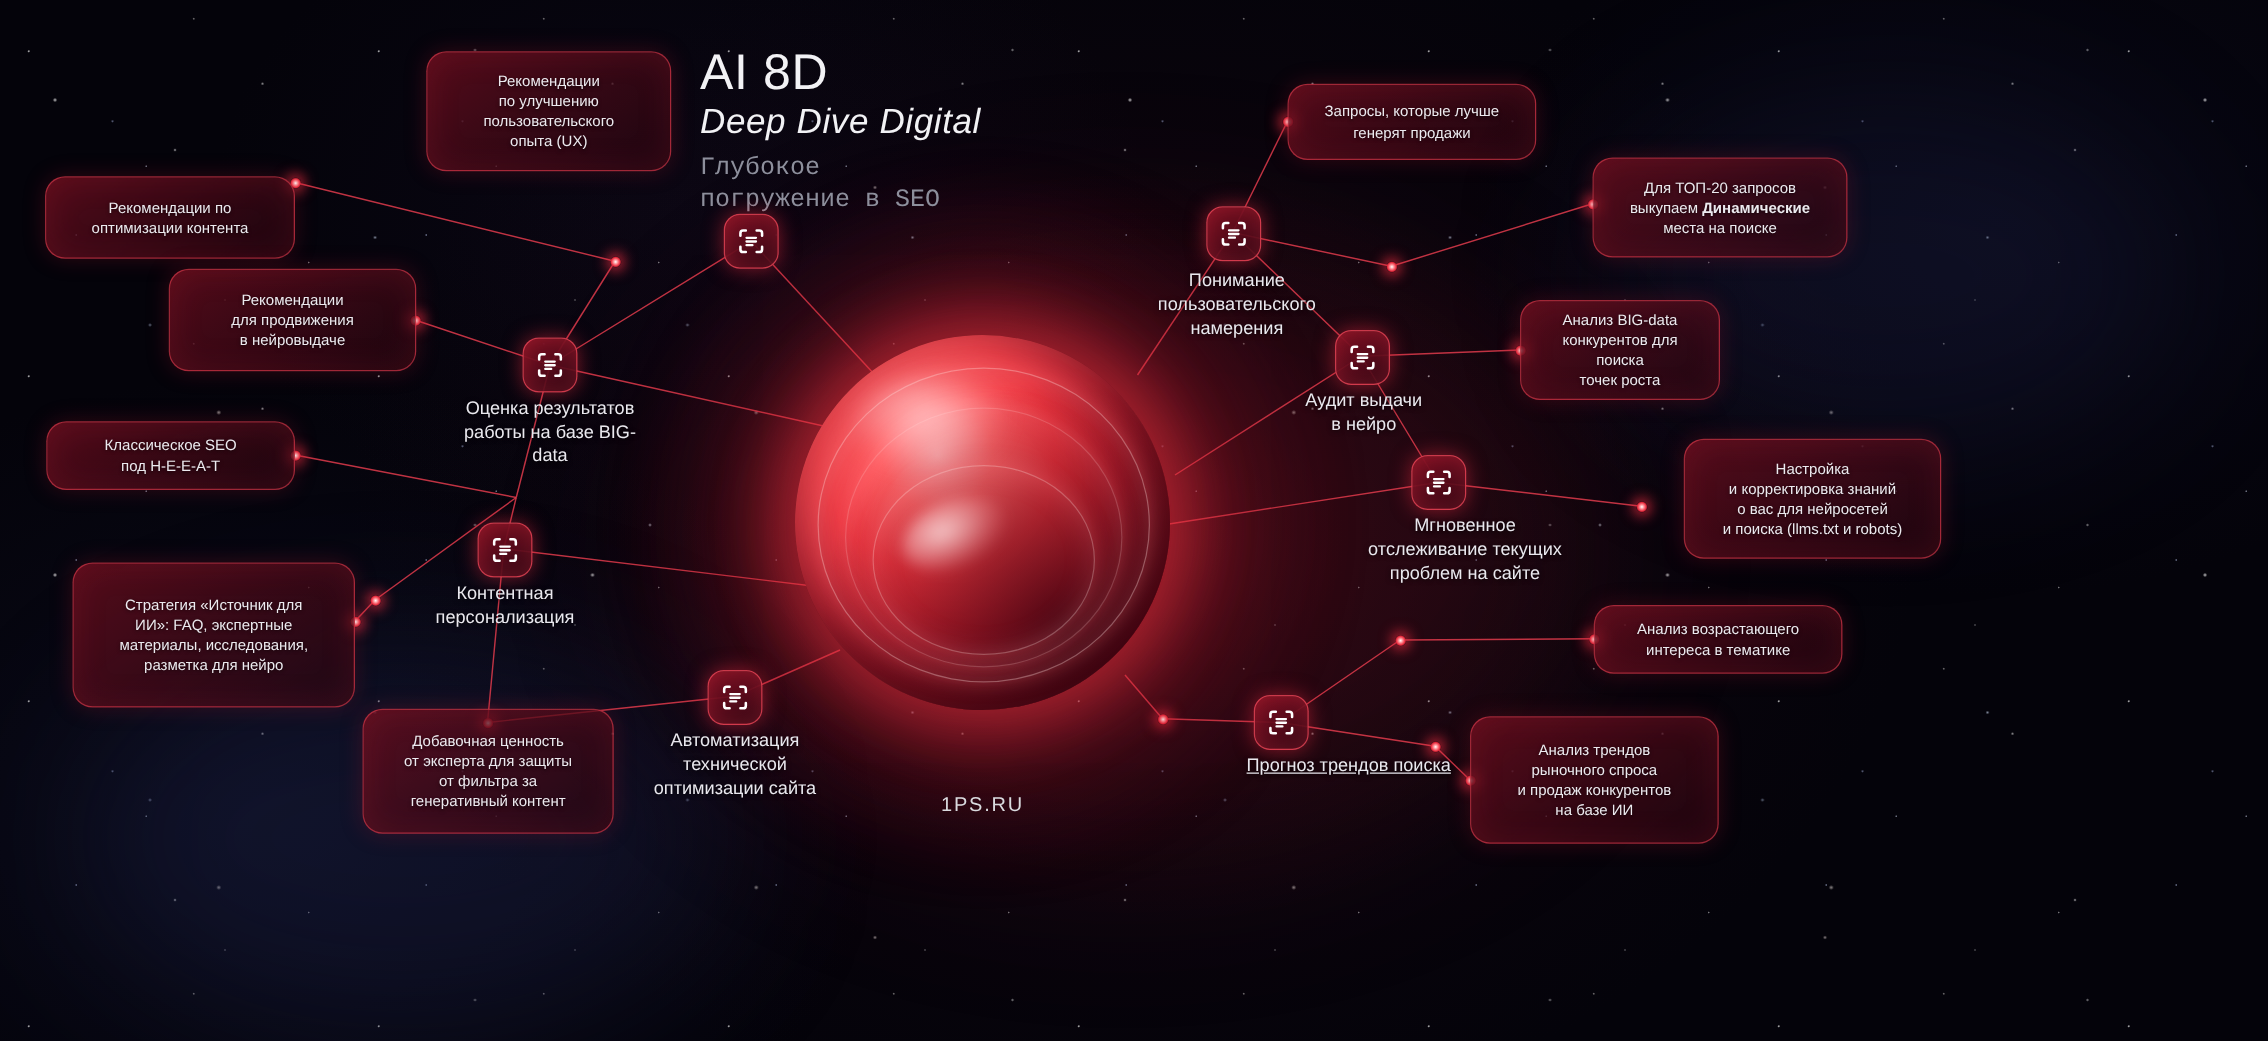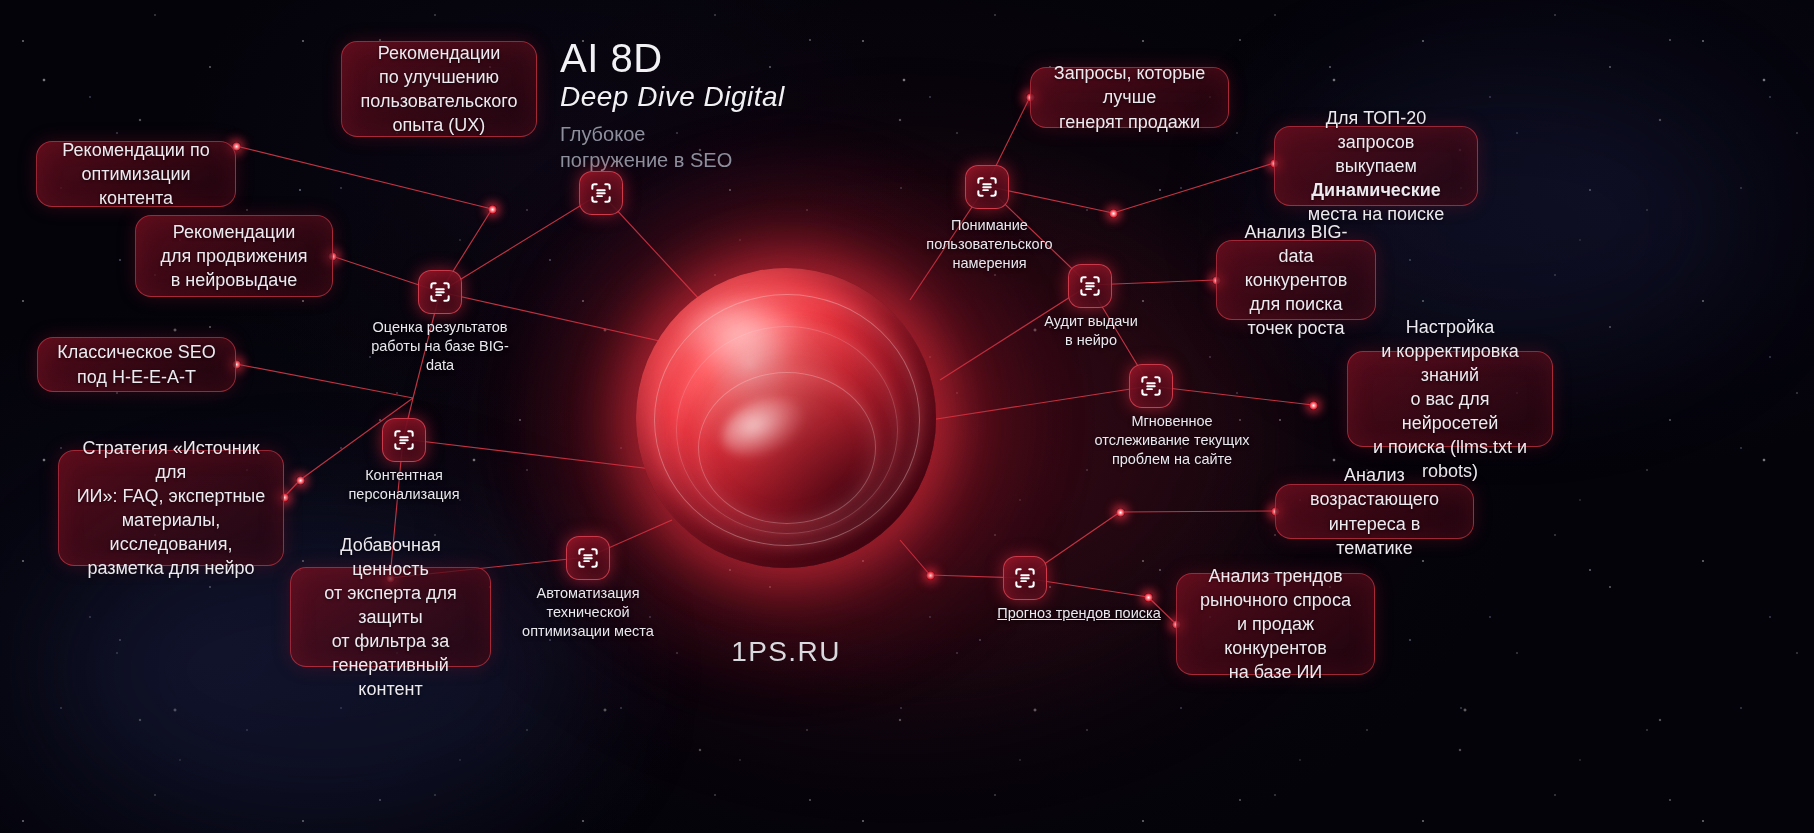--- a/index.html
+++ b/index.html
@@ -101,31 +101,31 @@
   .dot{position:absolute;width:9px;height:9px;margin:-4.5px 0 0 -4.5px;border-radius:50%;
     background:radial-gradient(circle,#fff 0%,#ff8a90 28%,#e8293c 55%,rgba(200,20,40,0) 76%);
     box-shadow:0 0 10px 3px rgba(240,45,65,0.75);}
 
   
   #title{position:absolute;left:560px;top:36px;width:500px;text-align:left;}
   #title .t1{font-size:40px;color:#f2f2f5;letter-spacing:.5px;line-height:1.12;font-weight:400;}
   #title .t2{font-size:28px;color:#f2f2f5;letter-spacing:.5px;line-height:1.12;font-weight:400;font-style:italic;}
   #title .sub{margin-top:10px;font-size:20px;color:#8d8f9c;line-height:1.28;font-weight:400;}
   #brand{position:absolute;left:636px;top:636px;width:300px;text-align:center;
-    font-size:28px;color:#d9dade;letter-spacing:1.4px;}
+    font-size:16px;color:#d9dade;letter-spacing:1.4px;}
 
   
   .card{
     position:absolute;box-sizing:border-box;
     border:1px solid rgba(224,60,78,0.62);
     border-radius:16px;
     background:linear-gradient(145deg, rgba(104,14,30,0.80) 0%, rgba(72,10,24,0.74) 48%, rgba(40,6,16,0.66) 100%);
     box-shadow:0 0 18px rgba(150,20,40,0.30), inset 0 0 26px rgba(180,30,50,0.20);
     color:#eceaef;
-    font-size:18px;
+    font-size:12px;
     line-height:1.34;
     text-align:center;
     display:flex;align-items:center;justify-content:center;
     padding:10px 14px;
     text-shadow:0 1px 3px rgba(0,0,0,.6);
   }
   .card b{font-weight:700;}
 
   
   .node{position:absolute;width:44px;height:44px;}
@@ -215,21 +215,21 @@
     <div class="sphere-shell ring-a"></div>
     <div class="sphere-shell ring-b"></div>
     <div class="sphere-shell ring-c"></div>
     <div class="sphere-spec"></div>
     <div class="sphere-hl"></div>
   </div>
 
   <div id="title">
     <div class="t1">AI 8D</div>
     <div class="t2">Deep Dive Digital</div>
-    <div class="sub" style="white-space:pre-line;">Глубокое
+    <div class="sub" style="white-space:pre-line;font-family:Liberation Mono, monospace;">Глубокое
 погружение в SEO</div>
   </div>
   <div id="brand">1PS.RU</div>
 
   <div class="card" style="left:36px;top:113px;width:200px;height:66px;margin-top:28px;">
     <span style="white-space:pre-line;">Рекомендации по
 оптимизации контента</span>
   </div>
 
   <div class="card" style="left:341px;top:41px;width:196px;height:96px;">
@@ -335,21 +335,21 @@
   <div class="node" style="left:566px;top:536px;">
     <div class="box">
       <svg viewBox="0 0 24 24" fill="none">
         <path d="M4 8V6a2 2 0 0 1 2-2h2M16 4h2a2 2 0 0 1 2 2v2M20 16v2a2 2 0 0 1-2 2h-2M8 20H6a2 2 0 0 1-2-2v-2" stroke="#fff" stroke-width="1.9" stroke-linecap="round"></path>
         <path d="M8.5 9.5h7M8.5 12.2h7M8.5 14.9h4.4" stroke="#fff" stroke-width="1.7" stroke-linecap="round"></path>
       </svg>
     </div>
   </div>
   <div class="nlabel" style="left:503px;top:584px;width:170px;">Автоматизация
 технической
-оптимизации места</div>
+оптимизации сайта</div>
 
   <div class="node" style="left:965px;top:165px;">
     <div class="box">
       <svg viewBox="0 0 24 24" fill="none">
         <path d="M4 8V6a2 2 0 0 1 2-2h2M16 4h2a2 2 0 0 1 2 2v2M20 16v2a2 2 0 0 1-2 2h-2M8 20H6a2 2 0 0 1-2-2v-2" stroke="#fff" stroke-width="1.9" stroke-linecap="round"></path>
         <path d="M8.5 9.5h7M8.5 12.2h7M8.5 14.9h4.4" stroke="#fff" stroke-width="1.7" stroke-linecap="round"></path>
       </svg>
     </div>
   </div>
   <div class="nlabel" style="left:902px;top:216px;width:175px;">Понимание

